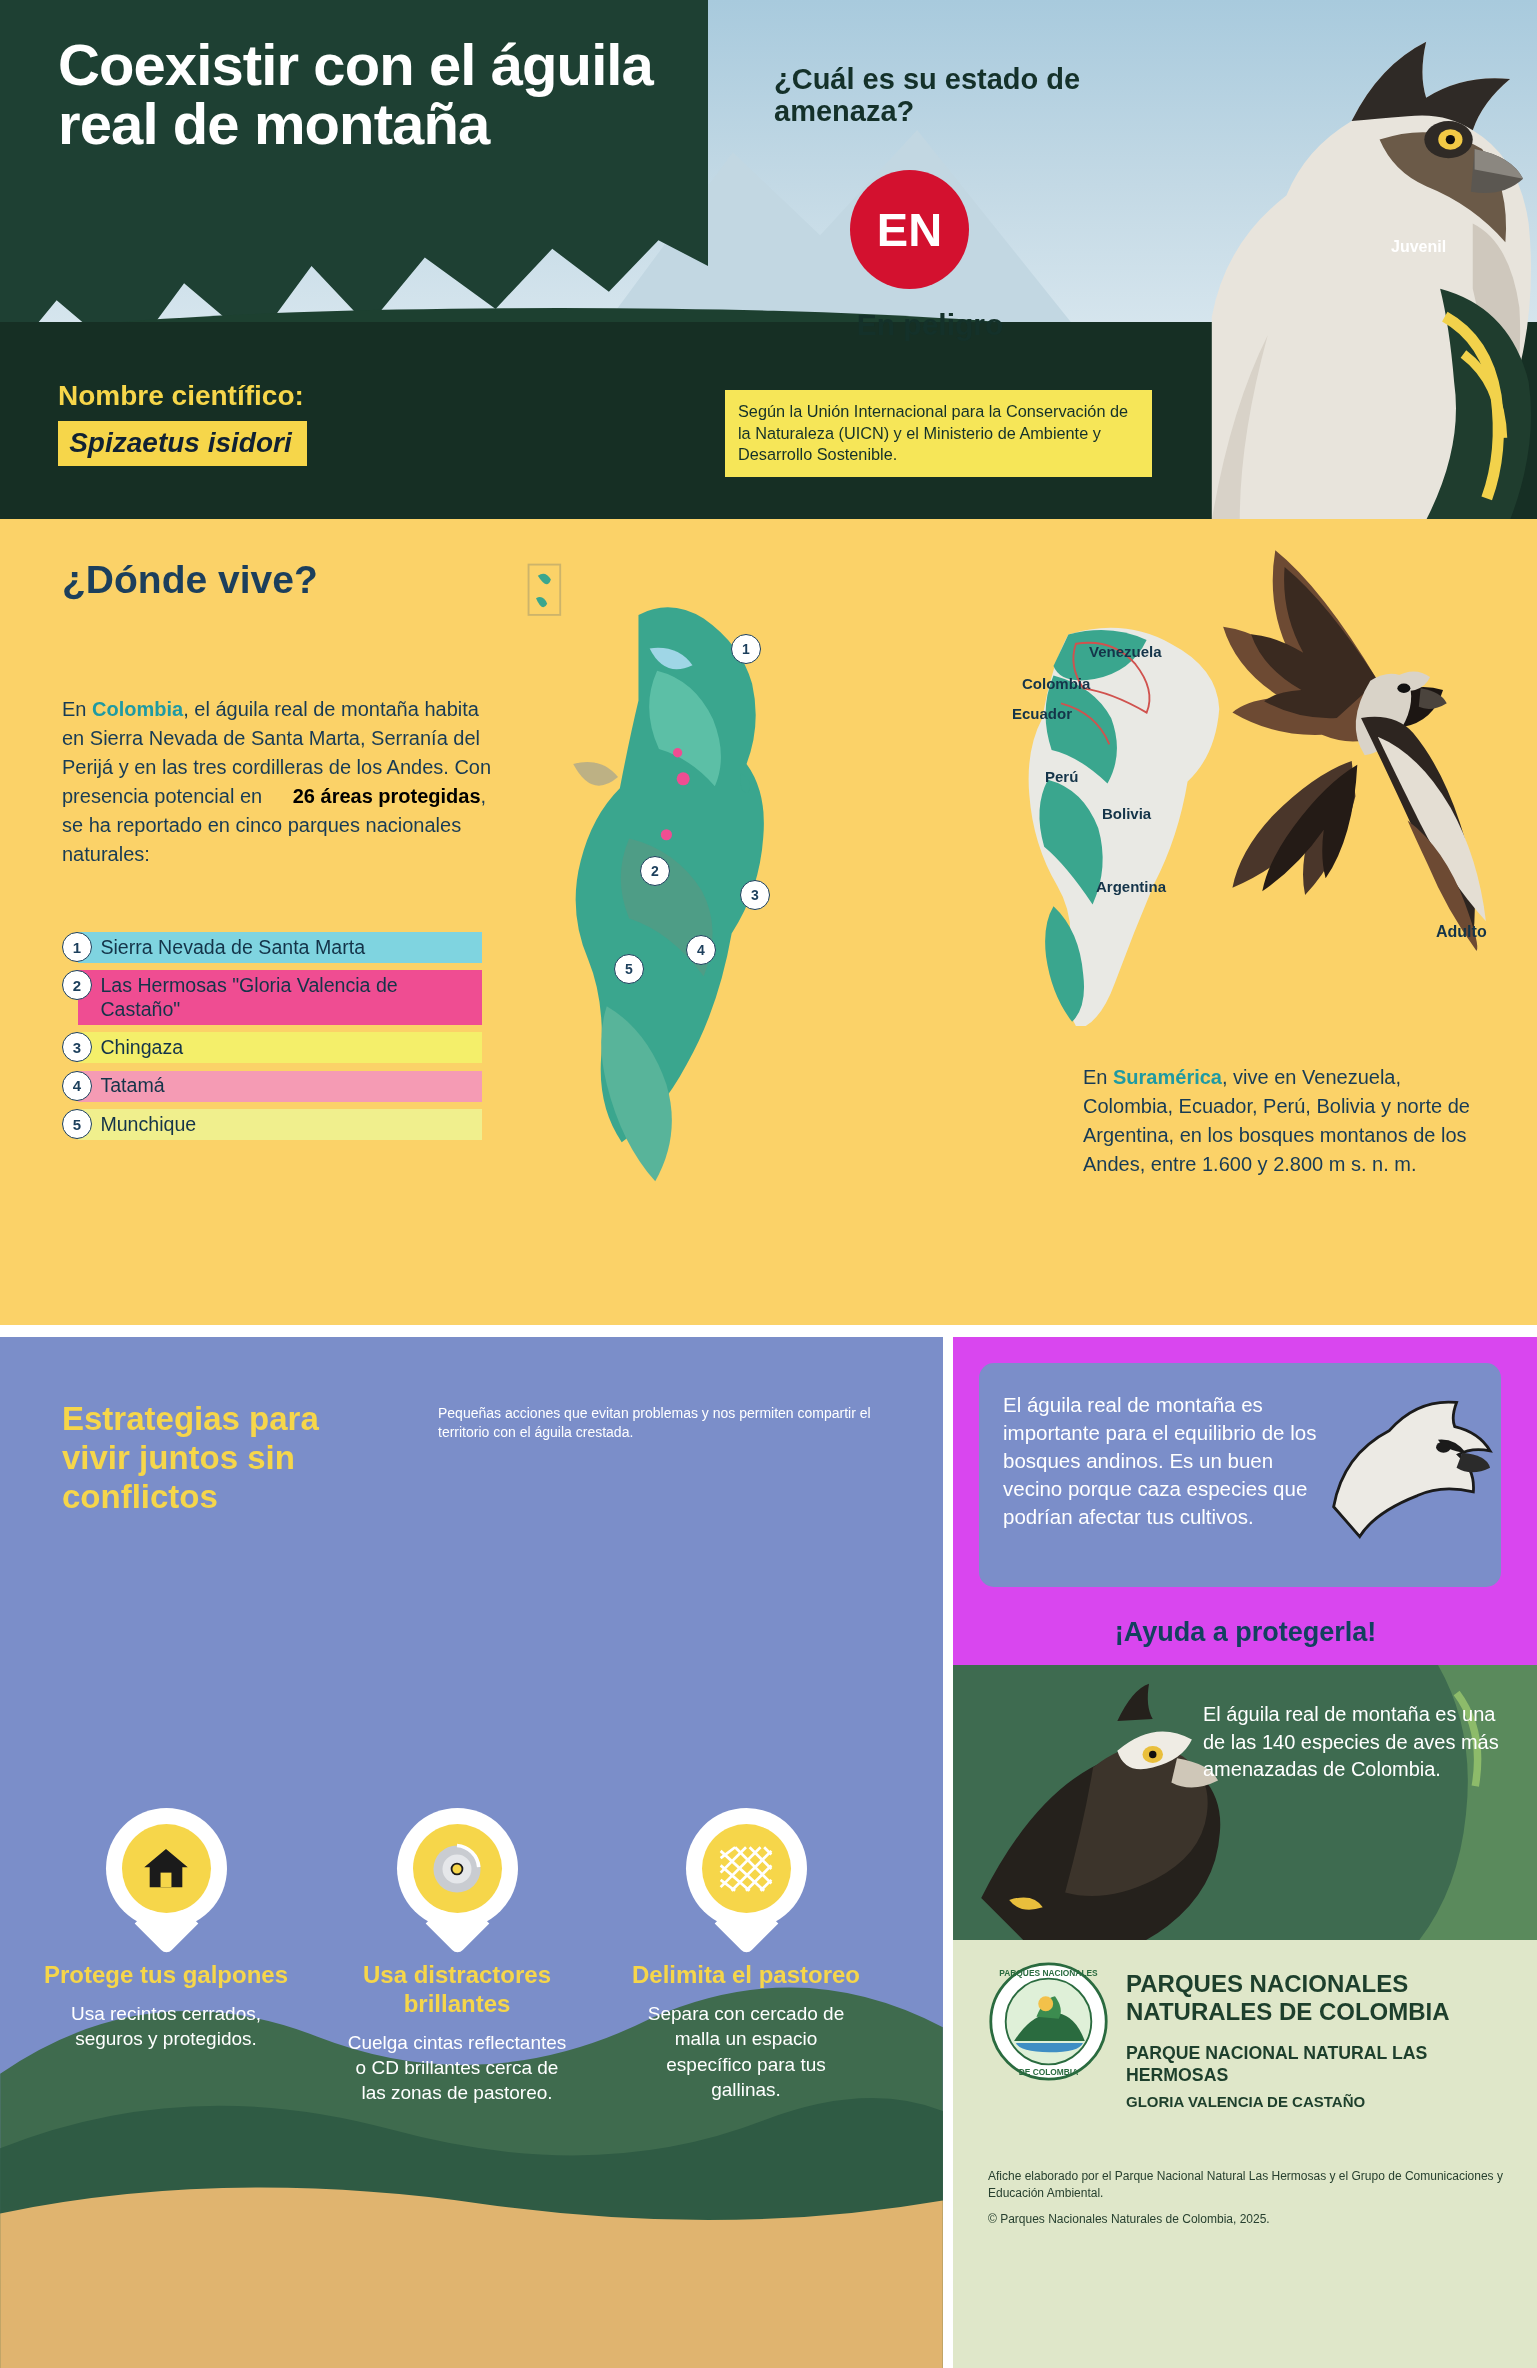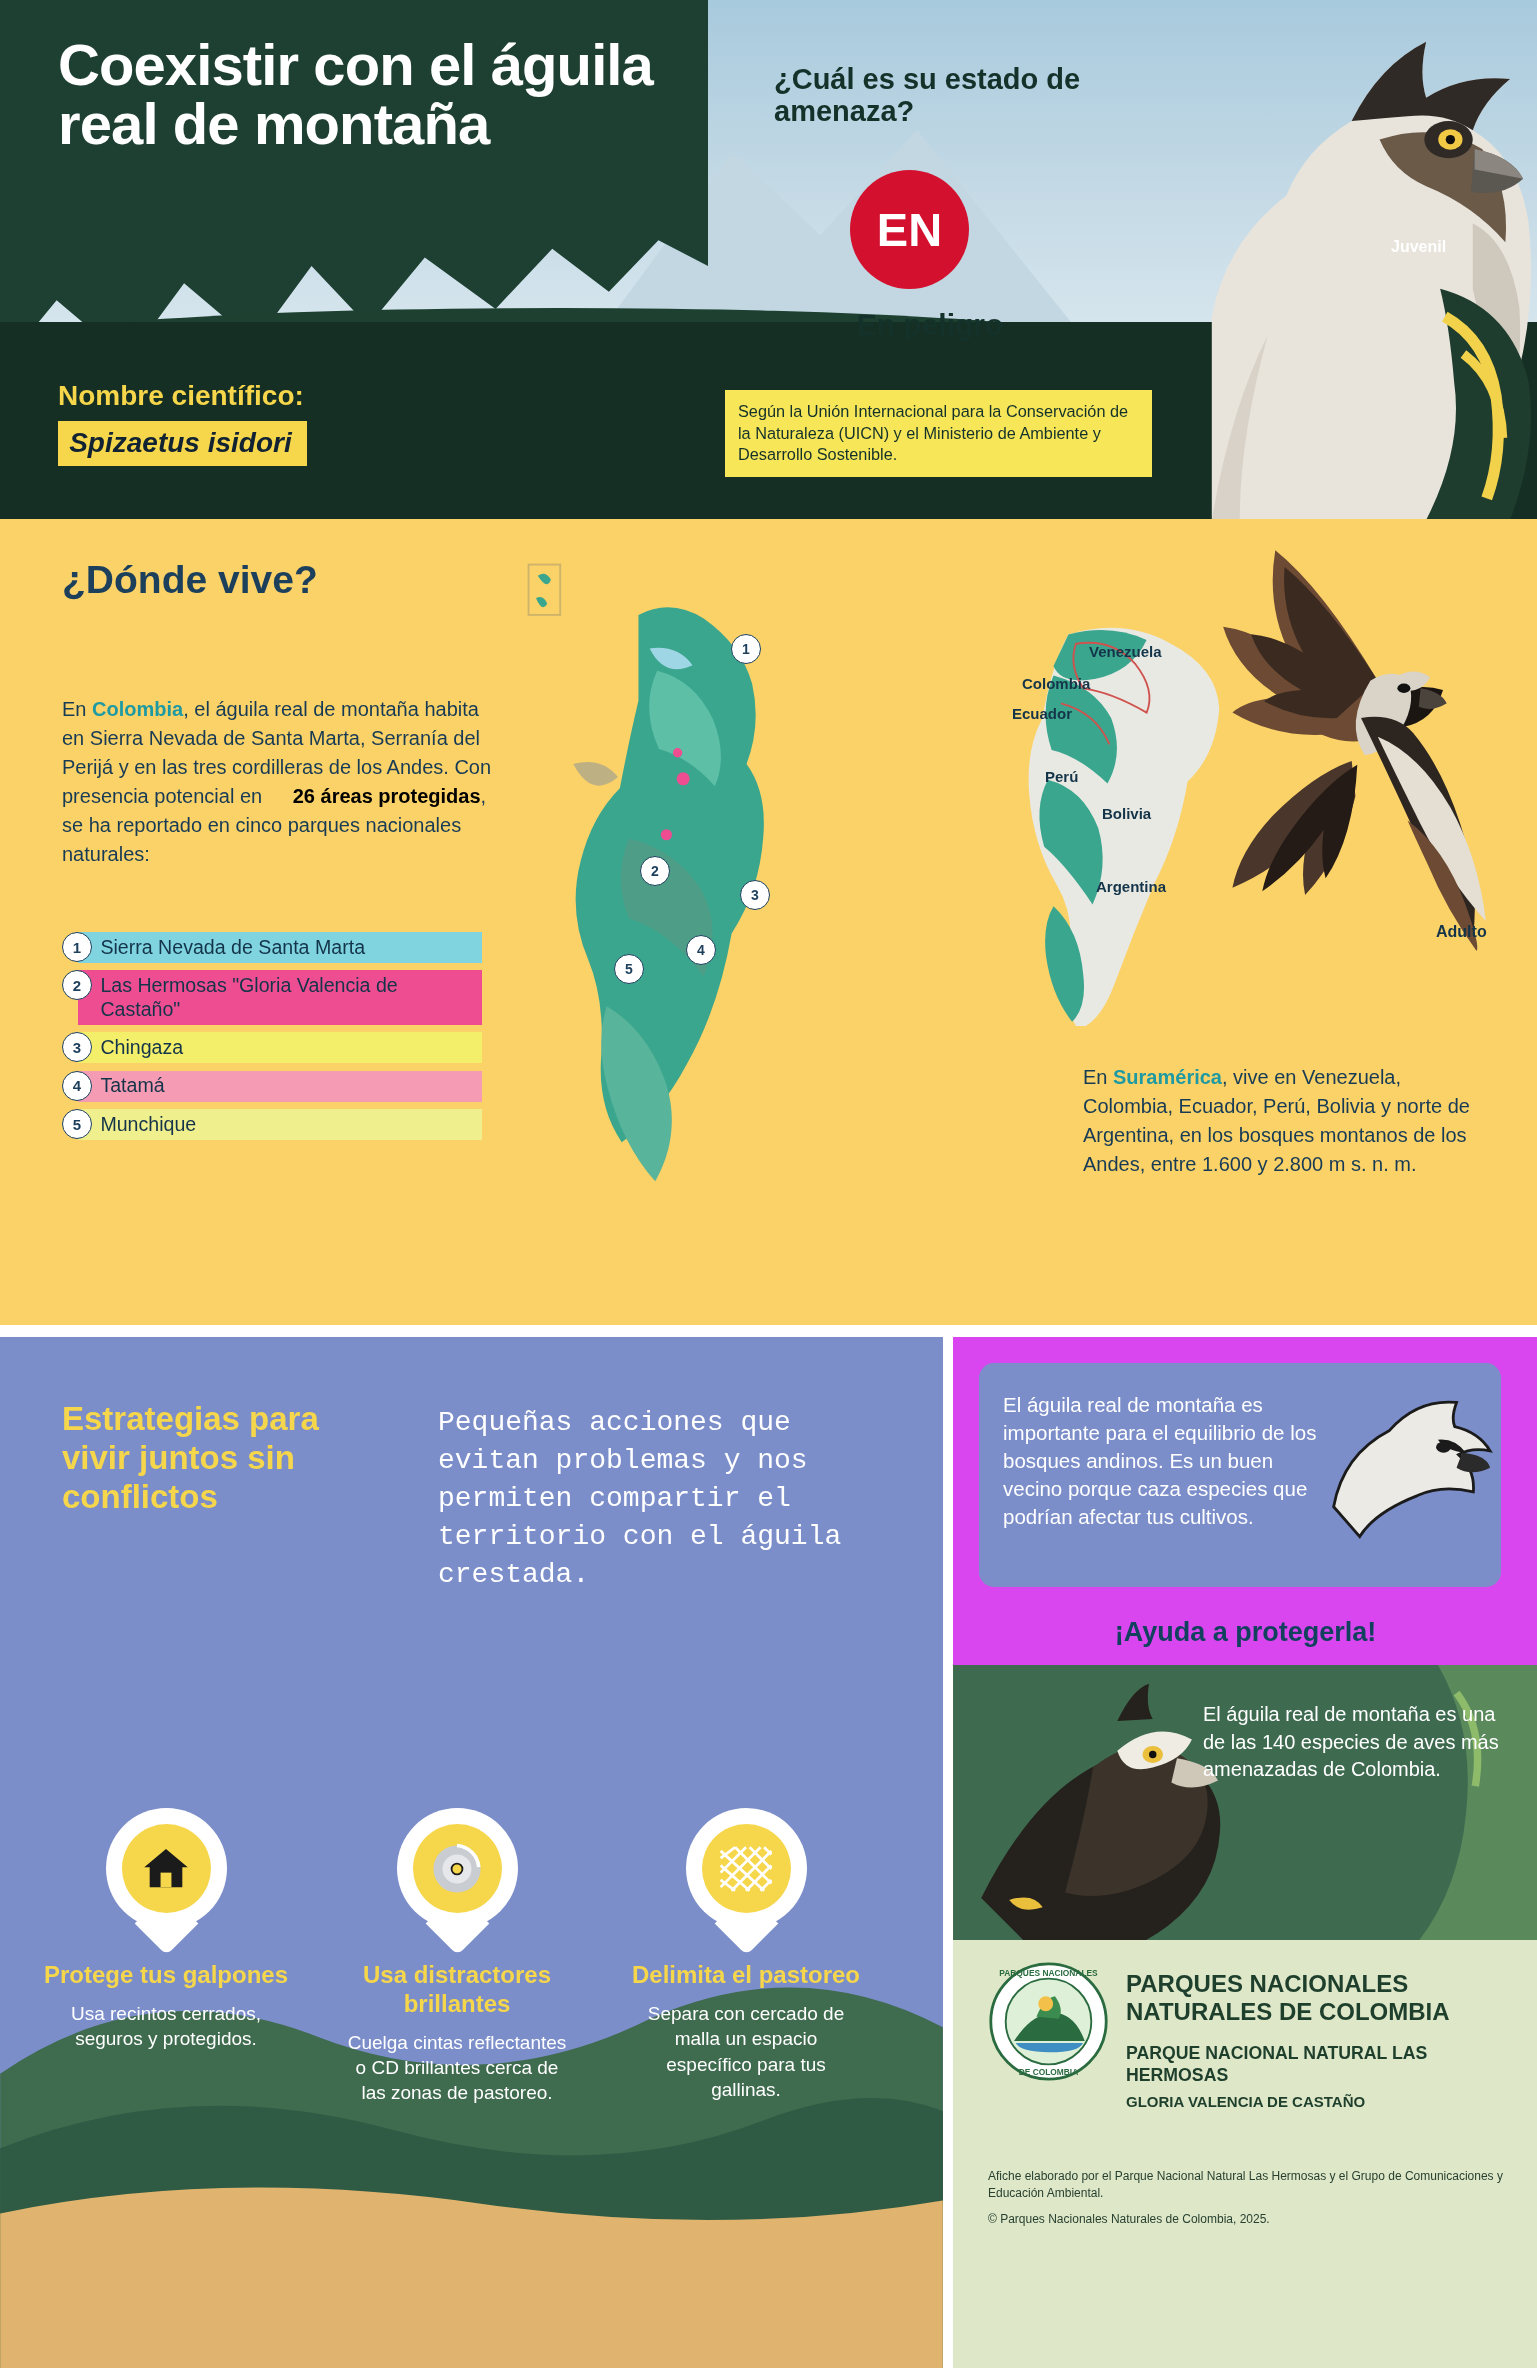--- a/index.html
+++ b/index.html
@@ -52,21 +52,21 @@
   .map-col{position:absolute;left:517px;top:559px;width:392px;height:708px;}
   .map-sa{position:absolute;left:979px;top:606px;width:298px;height:420px;}
   .mapnum{position:absolute;width:28px;height:28px;border-radius:50%;background:#fff;border:1.9px solid #1c3f5c;
     color:#1c3f5c;font-size:14px;font-weight:bold;display:flex;align-items:center;justify-content:center;}
   .sa-label{position:absolute;color:#143449;font-size:15px;font-weight:bold;}
   .eagle-fly{position:absolute;left:1221px;top:541px;width:308px;height:410px;}
 
   
   .sec3{position:absolute;left:0;top:1337px;width:943px;height:1032px;background:#7b8ec9;overflow:hidden;}
   .sec3 h2{position:absolute;left:62px;top:63px;margin:0;width:308px;color:#f6d64a;font-size:33px;line-height:1.18;font-weight:bold;}
-  .sec3-intro{position:absolute;left:438px;top:67px;width:447px;color:#fff;font-size:28px;line-height:1.36;font-family:Liberation Mono, monospace;}
+  .sec3-intro{position:absolute;left:438px;top:67px;width:447px;color:#fff;font-size:14px;line-height:1.36;}
   .strategy{position:absolute;top:471px;width:280px;text-align:center;}
   .pin{position:relative;width:121px;height:140px;margin:0 auto;}
   .pin-body{position:absolute;left:0;top:0;width:121px;height:121px;border-radius:50% 50% 50% 50%;background:#fff;}
   .pin-tip{position:absolute;left:38px;top:93px;width:45px;height:45px;background:#fff;transform:rotate(45deg);border-radius:0 0 7.5px 0;}
   .pin-inner{position:absolute;left:16px;top:16px;width:89px;height:89px;border-radius:50%;background:#f6d64a;
     display:flex;align-items:center;justify-content:center;overflow:hidden;z-index:3;}
   .strategy h3{margin:13px 0 0;color:#f6d64a;font-size:24px;font-weight:bold;line-height:1.2;}
   .strategy p{margin:11.2px auto 0;width:224px;color:#fff;font-size:19px;line-height:1.33;}
 
   

